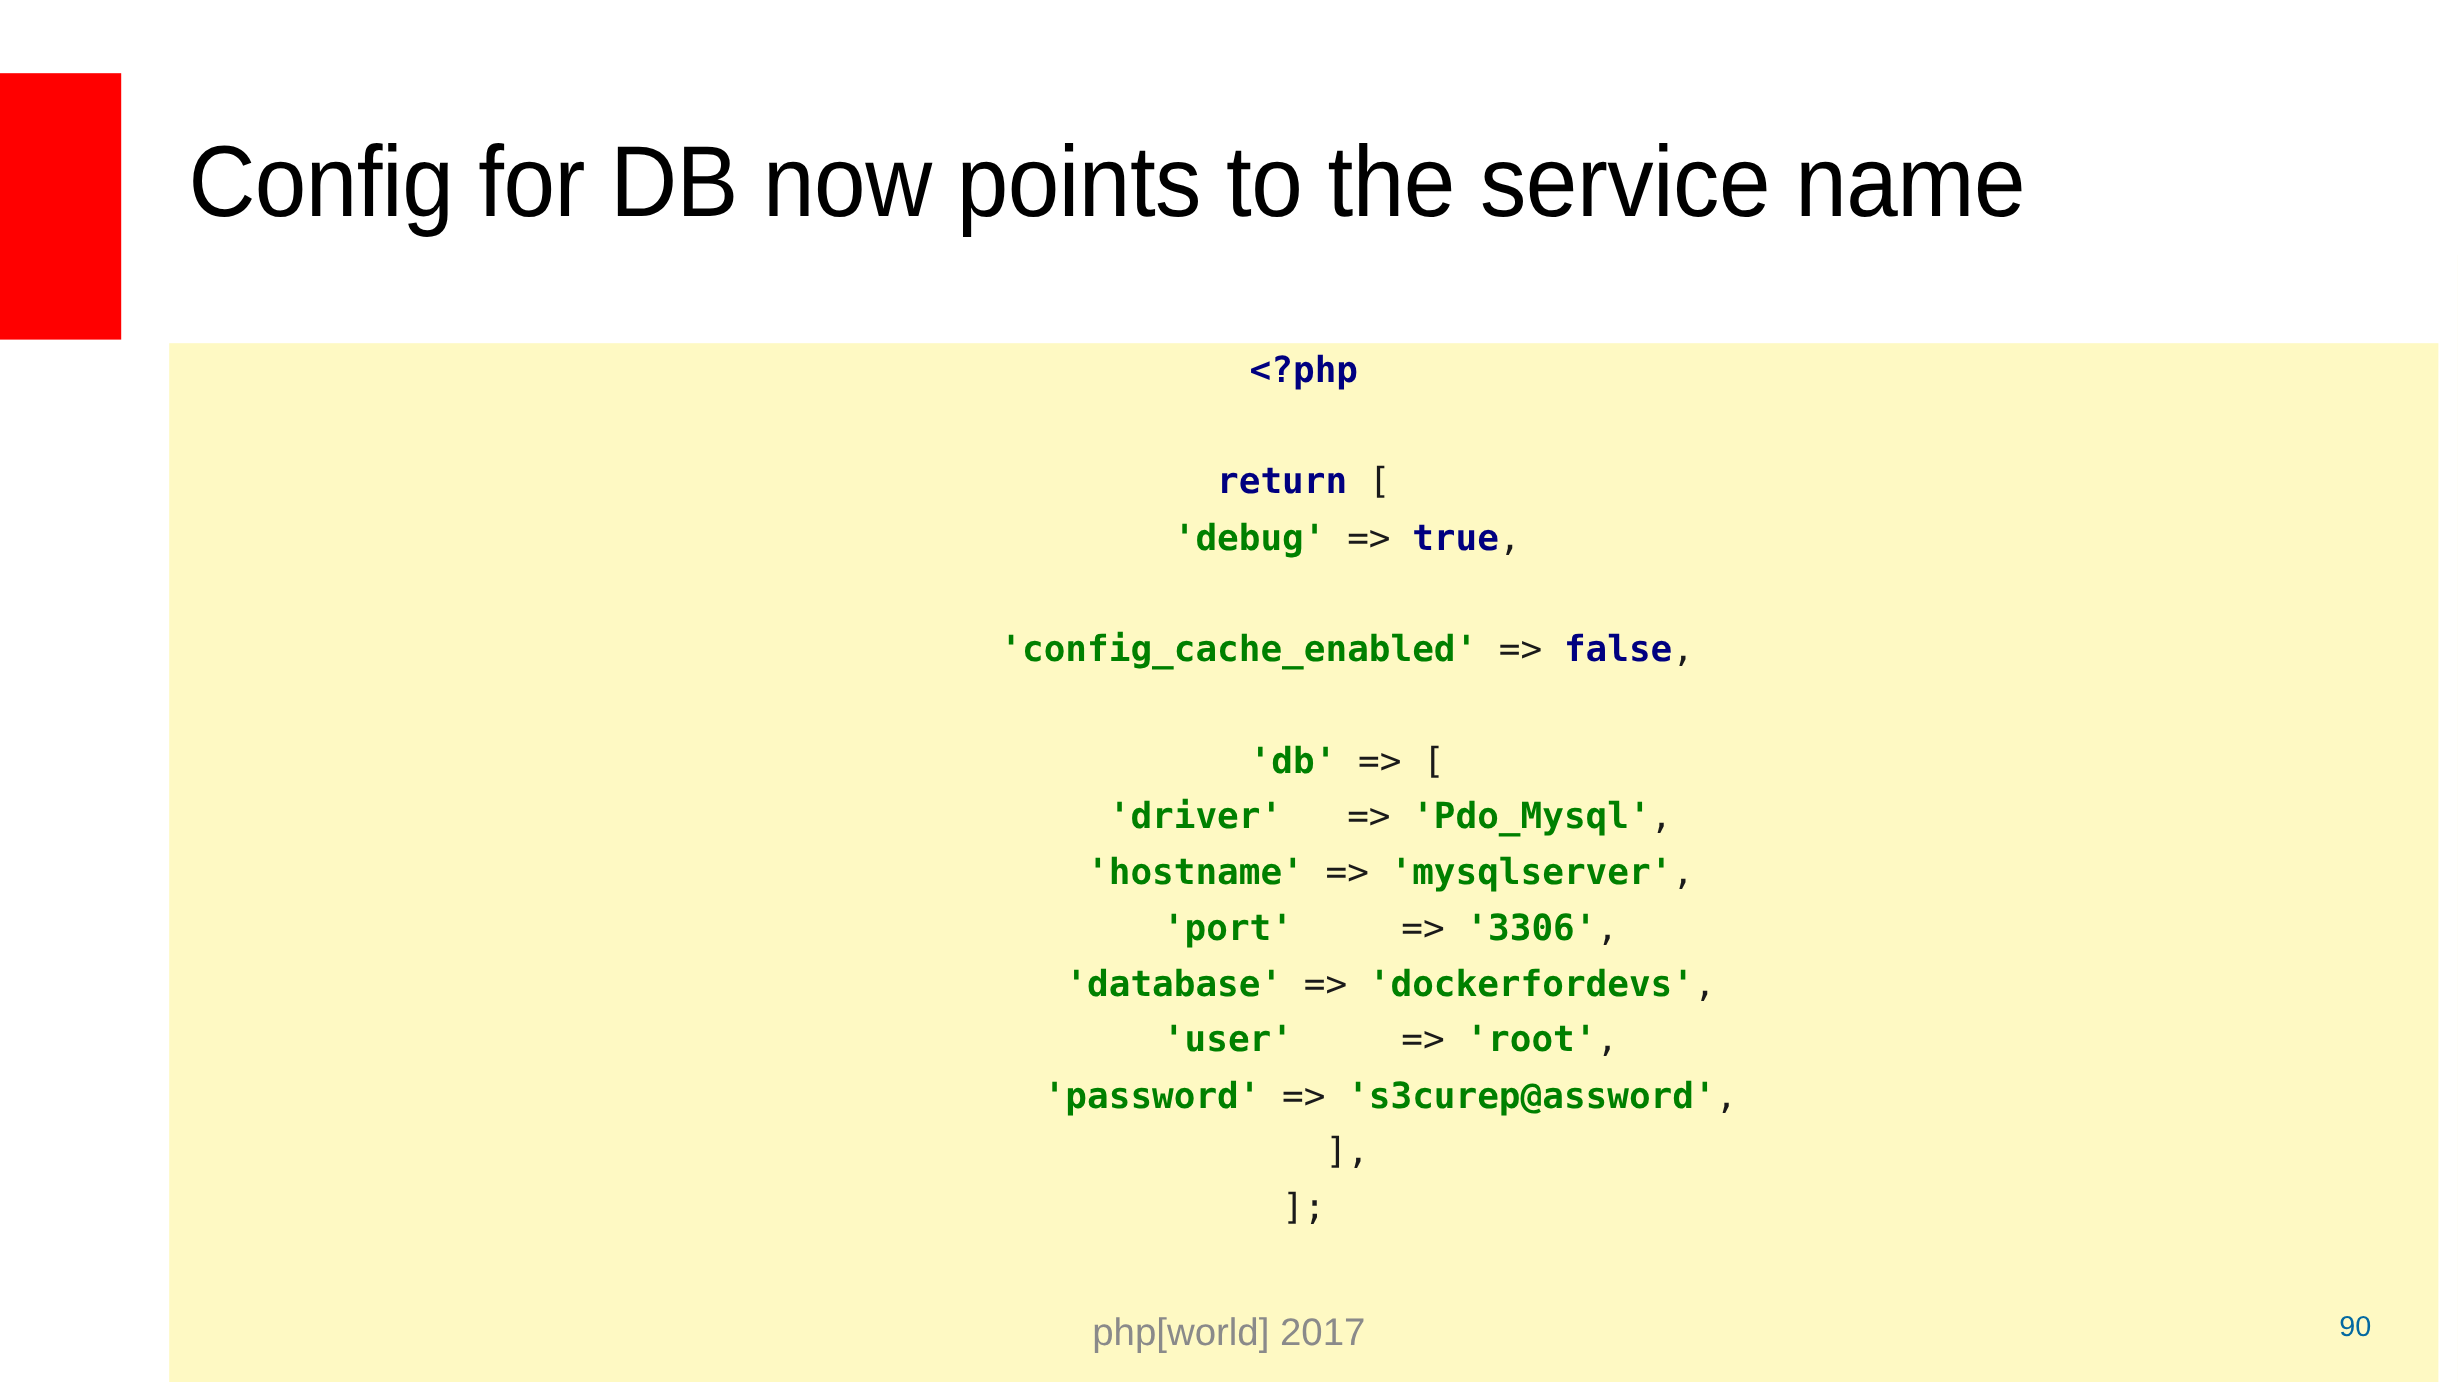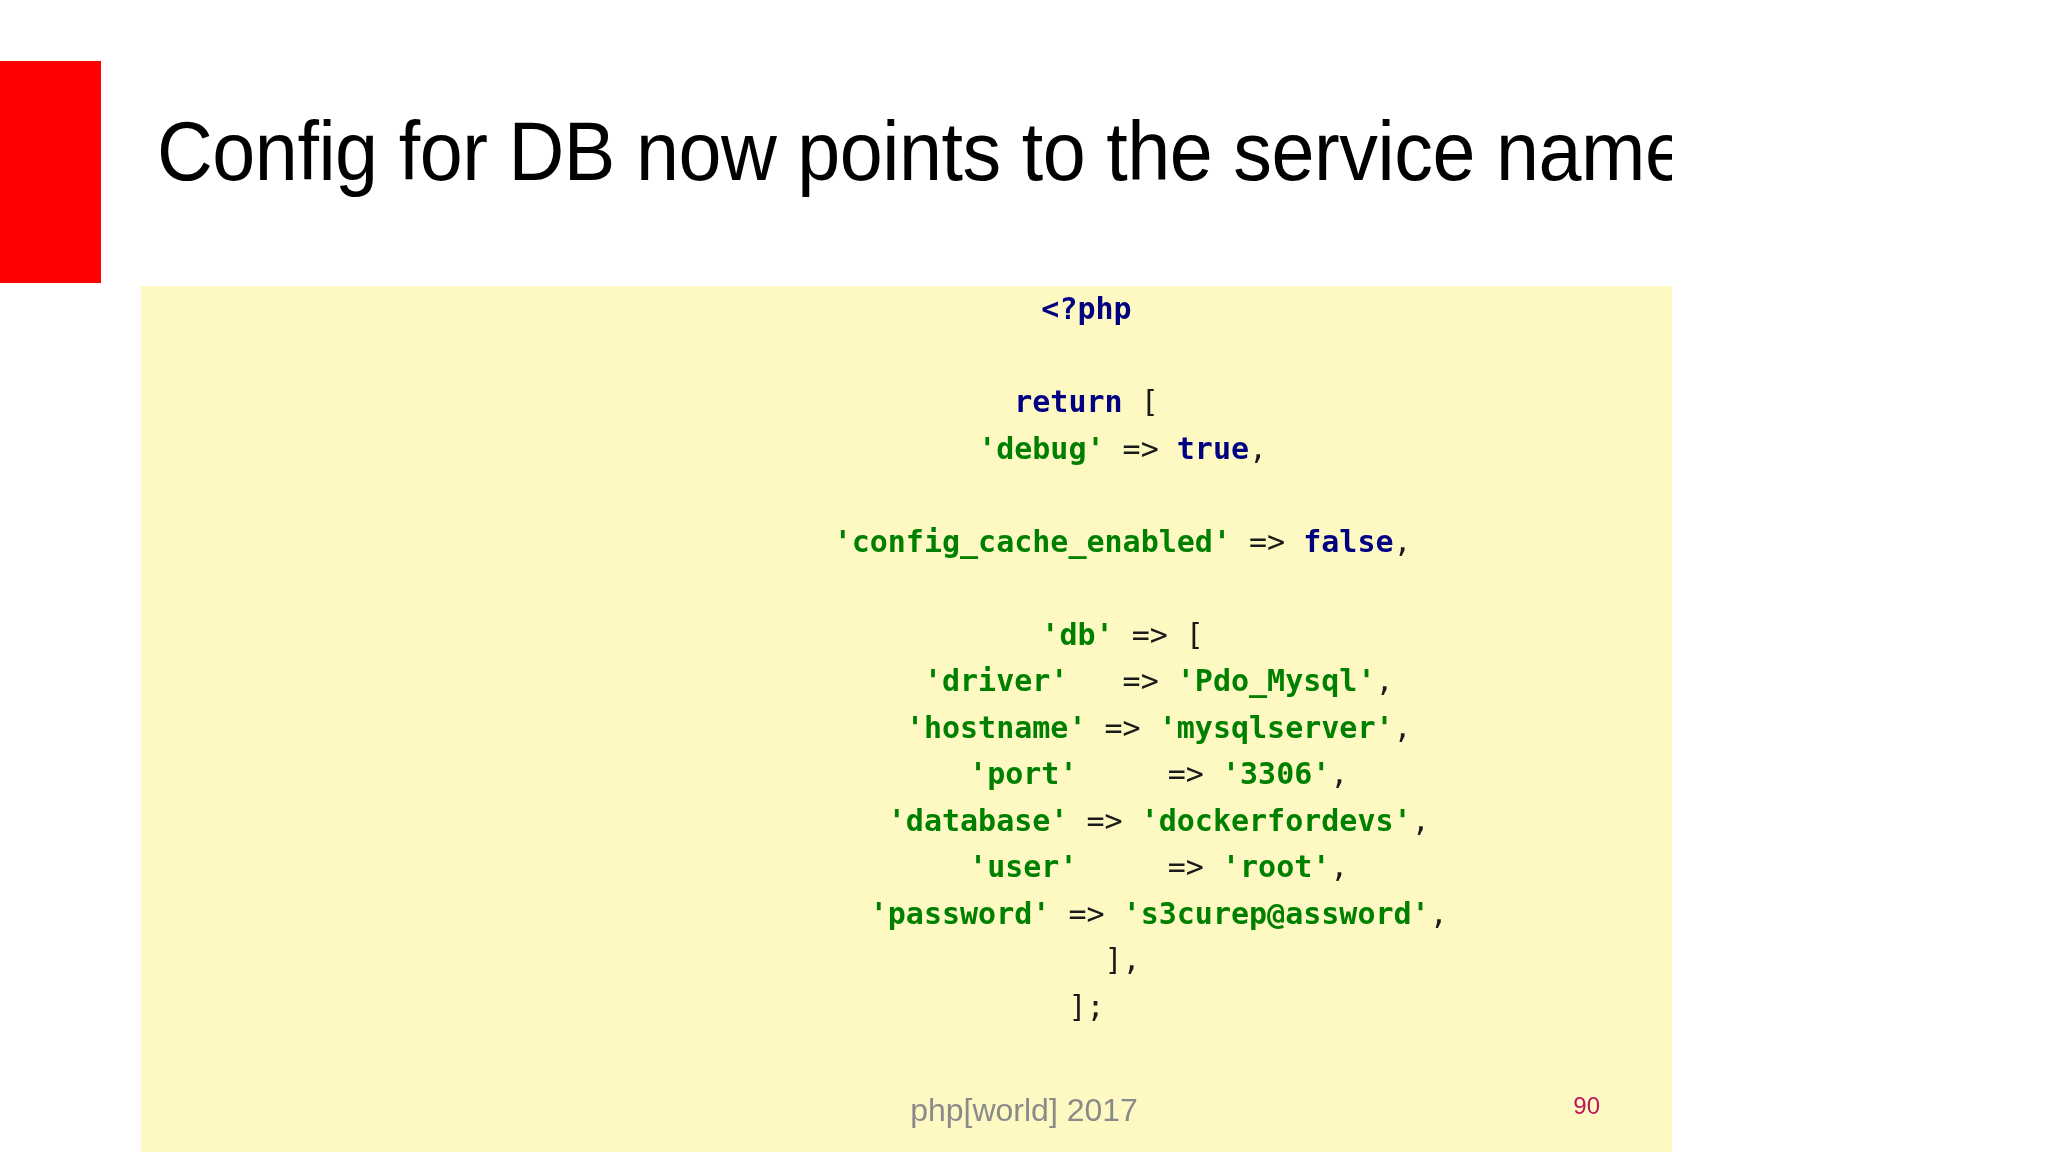--- a/index.html
+++ b/index.html
@@ -7,21 +7,21 @@
     margin: 0;
     padding: 0;
     background: #ffffff;
   }
   body {
     font-family: "Liberation Sans", sans-serif;
   }
 
   .slide {
     position: relative;
-    width: 1672px;
+    width: 2048px;
     height: 1152px;
     background: #ffffff;
     overflow: hidden;
   }
 
   
   .accent-bar {
     position: absolute;
     left: 0;
     top: 61px;
@@ -85,21 +85,21 @@
     font-family: "Liberation Sans", sans-serif;
     font-size: 32px;
     color: #8a8a8a;
   }
   .footer-page {
     position: absolute;
     right: 72px;
     top: 1092px;
     font-family: "Liberation Sans", sans-serif;
     font-size: 24px;
-    color: #be185d;
+    color: #0369a1;
     text-align: right;
   }
 </style>
 </head>
 <body>
 
 <div class="slide">
 
   <div class="accent-bar"></div>
 

